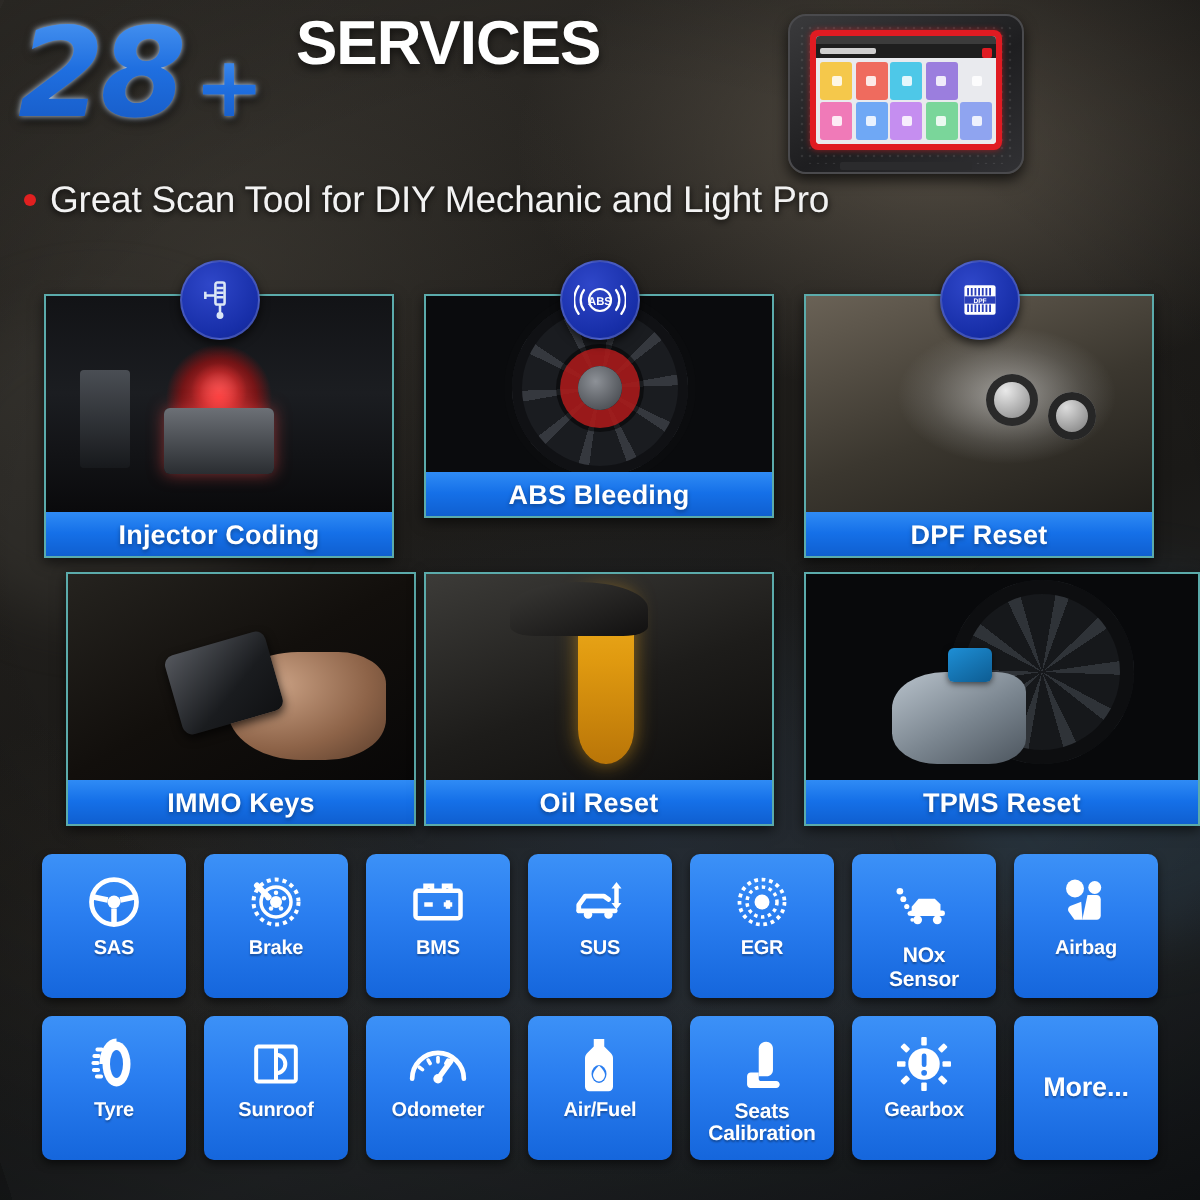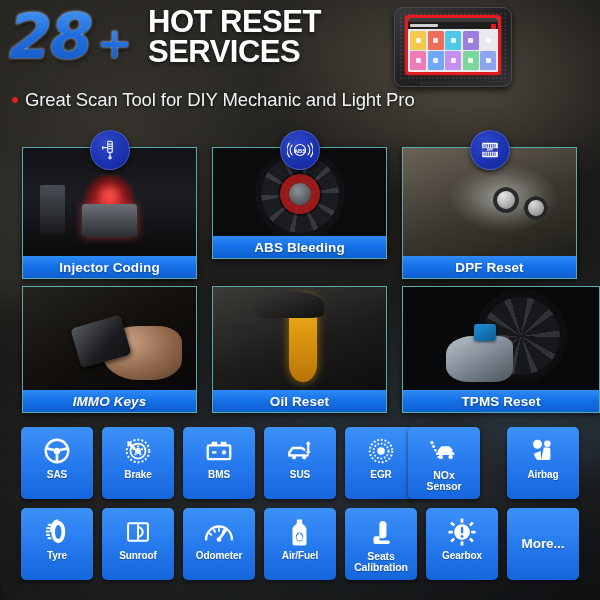--- a/index.html
+++ b/index.html
@@ -298,21 +298,20 @@
   <div class="bg-base"></div>
   <div class="bg-streak"></div>
   <div class="bg-blob" style="left:-40px;top:150px;width:180px;height:160px;background:#3a3833;"></div>
   <div class="bg-blob" style="left:470px;top:290px;width:190px;height:180px;background:#2b3d4c;"></div>
   <div class="bg-vig"></div>
 
   <div class="header">
     <div class="num">28</div>
     <div class="num-plus">+</div>
     <div class="htitle">
-      <span>HOT RESET</span>
       <span class="l2">SERVICES</span>
     </div>
 
     <div class="tablet">
       <div class="tab-outer">
         <div class="tab-dots"></div>
       </div>
       <div class="tab-red">
         <div class="tab-screen">
           <div class="tab-statusbar"></div>
@@ -385,21 +384,21 @@
             <path d="M5.5 5.5v4M7.5 5.5v4M9.5 5.5v4M11.5 5.5v4M13.5 5.5v4M15.5 5.5v4M17.5 5.5v4"></path>
             <path d="M5.5 14.5v4M7.5 14.5v4M9.5 14.5v4M11.5 14.5v4M13.5 14.5v4M15.5 14.5v4M17.5 14.5v4"></path>
           </g>
           <rect x="3.5" y="10" width="17" height="4" fill="#2a3fb8"></rect>
           <text x="12" y="13.4" font-family="Liberation Sans, sans-serif" font-size="3.6" font-weight="bold" fill="#ffffff" text-anchor="middle">DPF</text>
         </svg>
       </div>
       <div class="card-label">DPF Reset</div>
     </div>
 
-    <div class="card" style="left:22px;top:146px;width:175px;height:127px;font-style:italic;">
+    <div class="card" style="left:33px;top:146px;width:175px;height:127px;">
       <div class="card-photo">
           <div class="ph ph-immo"></div>
         </div>
       <div class="card-label">IMMO Keys</div>
     </div>
 
     <div class="card" style="left:212px;top:146px;width:175px;height:127px;">
       <div class="card-photo">
           <div class="ph ph-oil"></div>
         </div>
@@ -475,21 +474,21 @@
       <div class="tile-icon">
         <svg width="30" height="30" viewBox="0 0 24 24">
           <circle cx="12" cy="12" r="9" fill="none" stroke="#fff" stroke-width="1.5" stroke-dasharray="1.5 1.5"></circle>
           <circle cx="12" cy="12" r="6" fill="none" stroke="#fff" stroke-width="1.4" stroke-dasharray="1.4 1.4"></circle>
           <circle cx="12" cy="12" r="3" fill="#fff"></circle>
         </svg>
       </div>
       <div class="tile-label">EGR</div>
     </div>
 
-    <div class="tile" style="left:408px;top:0;">
+    <div class="tile" style="left:426px;top:0;justify-content:center;">
       <div class="tile-icon">
         <svg width="32" height="28" viewBox="0 0 26 22">
           <path d="M8 12.5v-2l2.8-3.3h6.6l2.3 2.3v3" fill="#fff"></path>
           <rect x="7" y="12" width="14.5" height="2.3" rx="1" fill="#fff"></rect>
           <circle cx="10.4" cy="15.8" r="1.8" fill="#fff"></circle>
             <circle cx="18.4" cy="15.8" r="1.8" fill="#fff"></circle>
           <g fill="#fff">
             <circle cx="3.2" cy="4.2" r="1.35"></circle>
               <circle cx="4.6" cy="7.4" r="1.2"></circle>
             <circle cx="6" cy="10.4" r="1.05"></circle>

